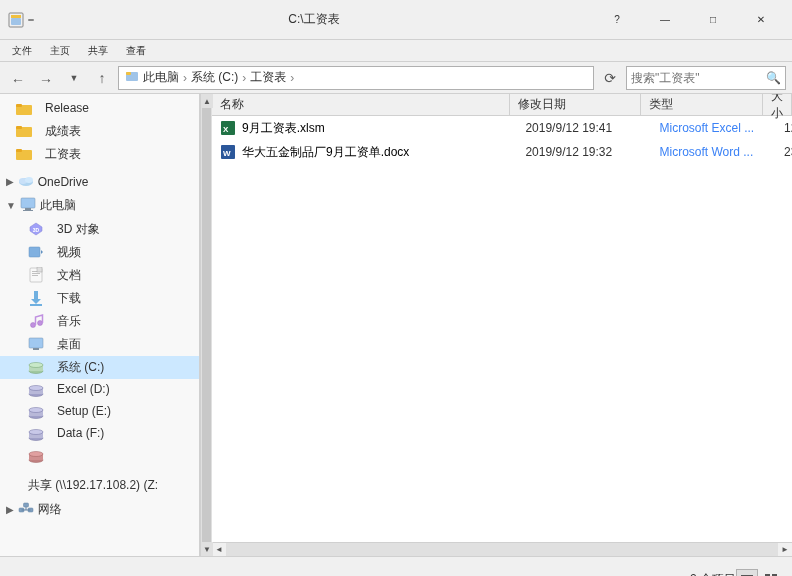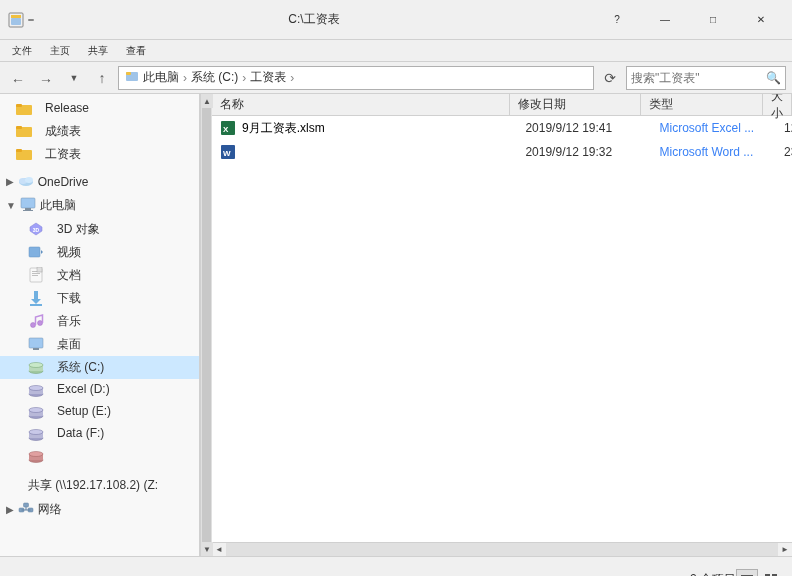--- a/index.html
+++ b/index.html
@@ -514,20 +514,21 @@
       </div>
 
       <div class="file-item">
         <div class="file-cell name">
           <div style="width:16px;height:16px;display:flex;align-items:center;justify-content:center;flex-shrink:0;">
             <svg width="16" height="16" viewBox="0 0 16 16">
                 <rect x="1" y="1" width="14" height="14" rx="1" fill="#2b579a"></rect>
                 <text x="3" y="12" font-size="8" fill="#fff" font-weight="bold">W</text>
               </svg>
           </div>
+          <span>华大五金制品厂9月工资单.docx</span>
         </div>
         <div class="file-cell date">2019/9/12 19:32</div>
         <div class="file-cell type">Microsoft Word ...</div>
         <div class="file-cell size">23 KB</div>
       </div>
     </div>
 
     <div class="hscrollbar">
       <div class="hscroll-btn">◄</div>
       <div class="hscroll-track"></div>

